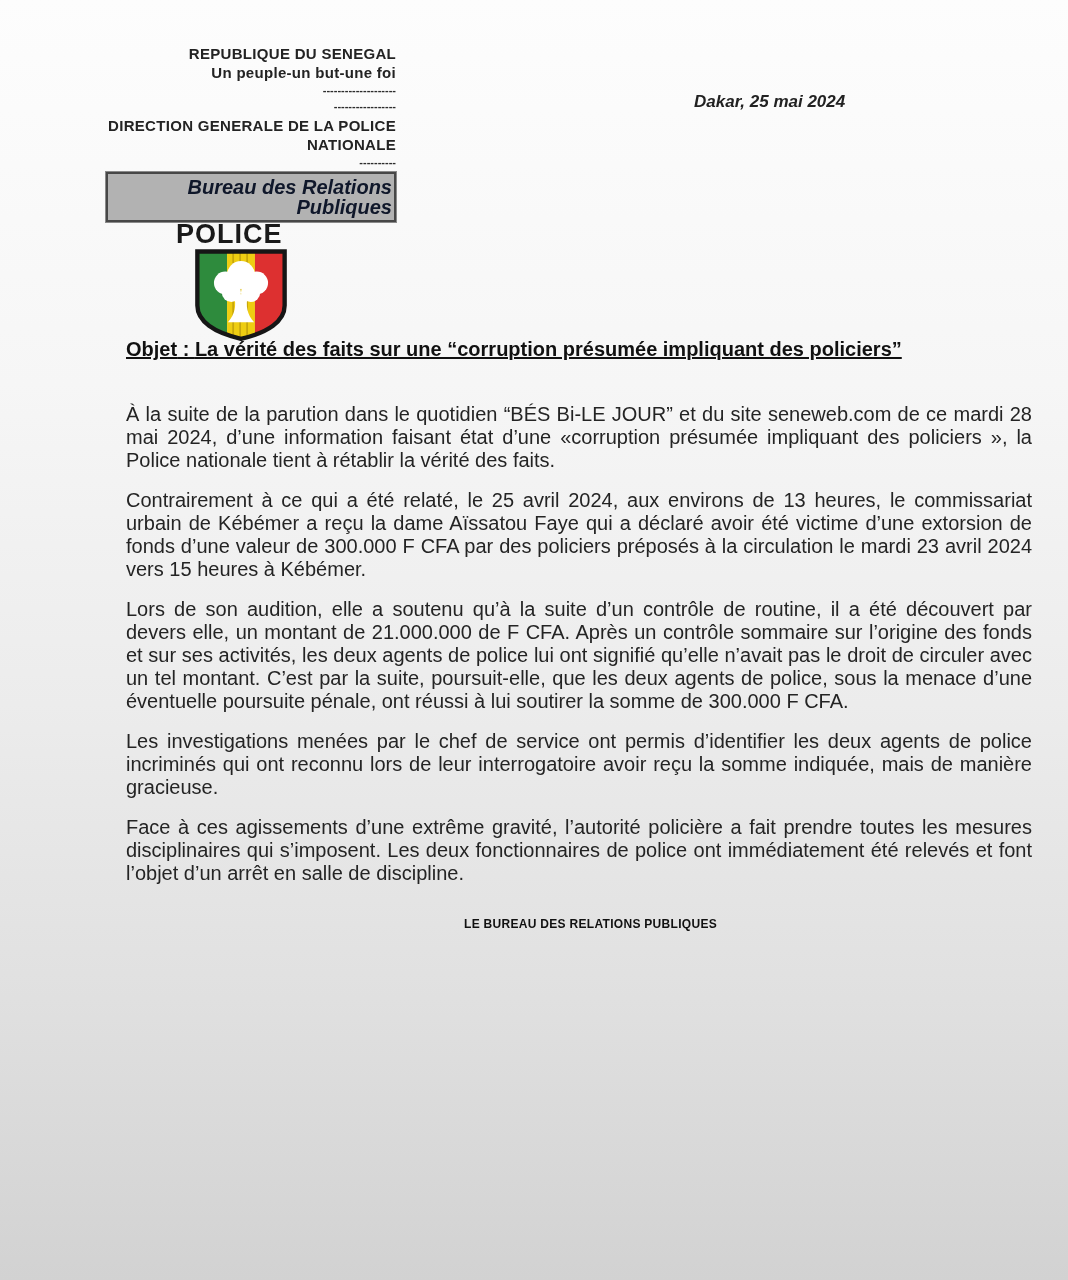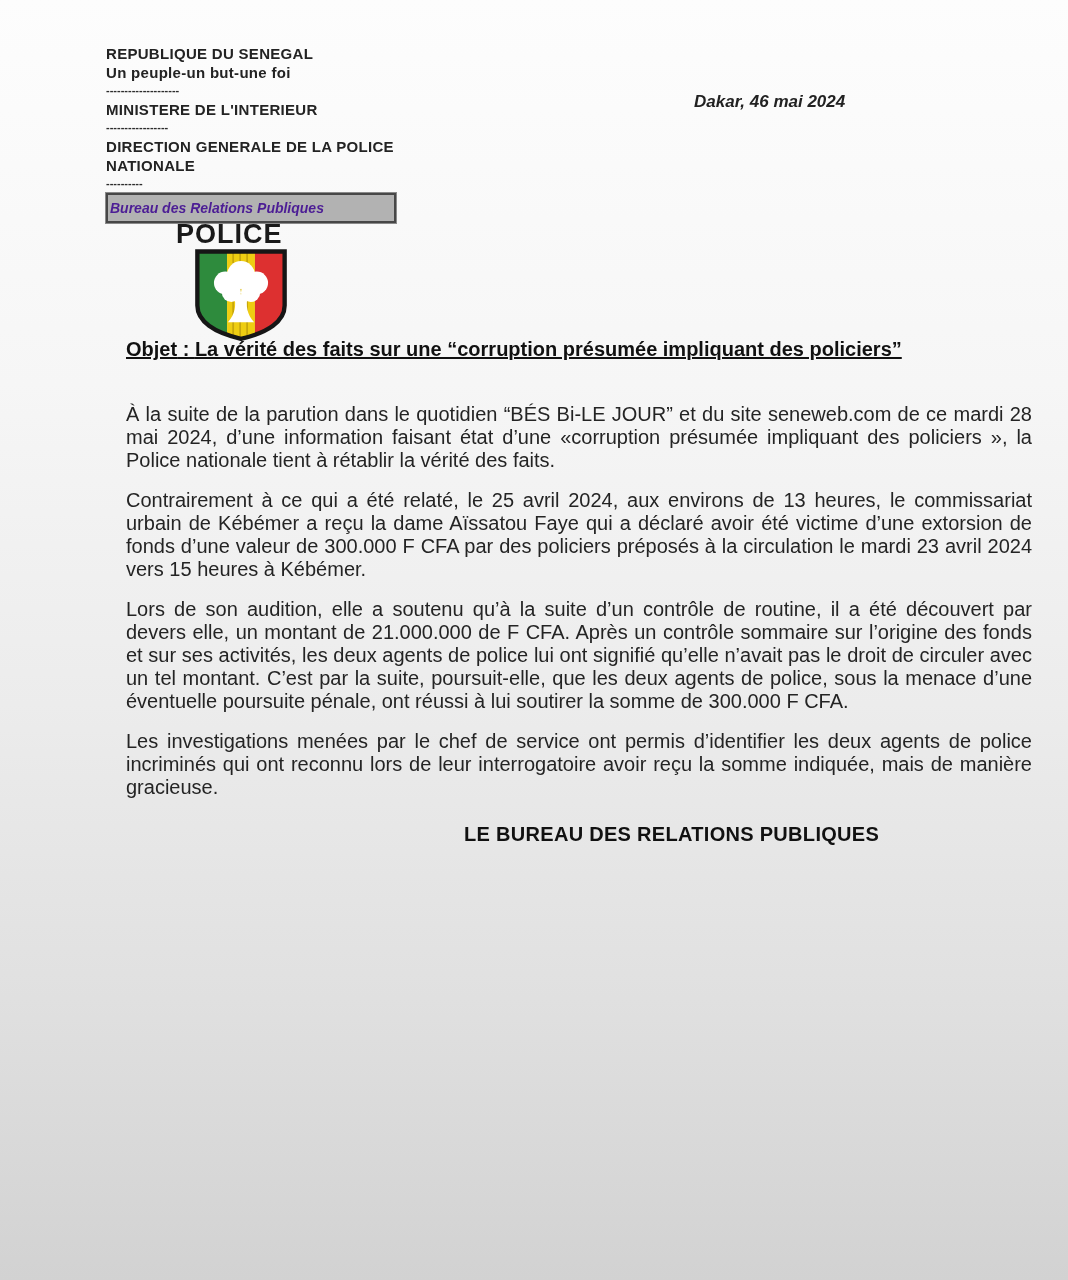--- a/index.html
+++ b/index.html
@@ -16,21 +16,21 @@
     background: linear-gradient(180deg, #fdfdfd 0%, #f6f6f6 30%, #ececec 55%, #e0e0e0 78%, #d2d2d2 100%);
     font-family: "Liberation Sans", sans-serif;
     color: #1e1e1e;
   }
   
   .letterhead {
     position: absolute;
     left: 106px;
     top: 44px;
     width: 290px;
-    text-align: left;
+    text-align: right;
     font-weight: bold;
     color: #232323;
   }
   .lh-line {
     font-size: 15px;
     line-height: 19px;
     letter-spacing: 0.3px;
   }
   .lh-sep {
     font-size: 11px;
@@ -39,24 +39,24 @@
     color: #2c2c2c;
     letter-spacing: 0;
   }
   .lh-block { margin-top: 2px; }
   .bureau-box {
     border: 2px solid #474747;
     outline: 1px solid #8a8a8a;
     background: #b2b2b2;
     font-style: italic;
     font-weight: bold;
-    font-size: 14px;
+    font-size: 20px;
     line-height: 20px;
     padding: 3px 2px;
-    color: #4c1d95;
+    color: #0f172a;
   }
   
   .logo {
     position: absolute;
     left: 176px;
     top: 220px;
     width: 130px;
     text-align: left;
   }
   .logo-title {
@@ -101,45 +101,44 @@
   }
   .subject-label { text-decoration: underline; }
   .para {
     font-size: 20px;
     line-height: 23px;
     text-align: justify;
     margin: 0 0 17px 0;
     color: #242424;
   }
   .signature {
-    margin-top: 24px;
+    margin-top: 32px;
     padding-left: 338px;
-    font-size: 20px;
+    font-size: 12px;
     font-weight: bold;
     letter-spacing: 0.3px;
     color: #111111;
   }
 </style>
 </head>
 <body>
 
 <div class="page">
 
   <div class="letterhead">
     <div class="lh-line">REPUBLIQUE DU SENEGAL</div>
     <div class="lh-line">Un peuple-un but-une foi</div>
     <div class="lh-sep">--------------------</div>
-    <div class="lh-line lh-block">MINISTERE DE L'INTERIEUR</div>
     <div class="lh-sep">-----------------</div>
     <div class="lh-line lh-block">DIRECTION GENERALE DE LA POLICE NATIONALE</div>
     <div class="lh-sep">----------</div>
     <div class="bureau-box">Bureau des Relations Publiques</div>
   </div>
 
-  <div class="date-line">Dakar, 46 mai 2024</div>
+  <div class="date-line">Dakar, 25 mai 2024</div>
 
   <div class="logo">
     <div class="logo-title">POLICE</div>
     <svg width="106" height="96" viewBox="0 0 120 110" aria-hidden="true">
       <defs>
         <clipPath id="shieldClip">
           <path d="M10,4 H110 V66 C110,84 91,97 60,104 C29,97 10,84 10,66 Z"></path>
         </clipPath>
       </defs>
       <g clip-path="url(#shieldClip)">
@@ -162,17 +161,18 @@
     </svg>
   </div>
 
   <div class="main">
     <p class="subject"><span class="subject-label">Objet</span><span> : </span><span>La vérité des faits sur une “corruption présumée impliquant des policiers”</span></p>
 
     <p class="para">À la suite de la parution dans le quotidien “BÉS Bi-LE JOUR” et du site seneweb.com de ce mardi 28 mai 2024, d’une information faisant état d’une «corruption présumée impliquant des policiers », la Police nationale tient à rétablir la vérité des faits.</p>
     <p class="para">Contrairement à ce qui a été relaté, le 25 avril 2024, aux environs de 13 heures, le commissariat urbain de Kébémer a reçu la dame Aïssatou Faye qui a déclaré avoir été victime d’une extorsion de fonds d’une valeur de 300.000 F CFA par des policiers préposés à la circulation le mardi 23 avril 2024 vers 15 heures à Kébémer.</p>
     <p class="para">Lors de son audition, elle a soutenu qu’à la suite d’un contrôle de routine, il a été découvert par devers elle, un montant de 21.000.000 de F CFA. Après un contrôle sommaire sur l’origine des fonds et sur ses activités, les deux agents de police lui ont signifié qu’elle n’avait pas le droit de circuler avec un tel montant. C’est par la suite, poursuit-elle, que les deux agents de police, sous la menace d’une éventuelle poursuite pénale, ont réussi à lui soutirer la somme de 300.000 F CFA.</p>
     <p class="para">Les investigations menées par le chef de service ont permis d’identifier les deux agents de police incriminés qui ont reconnu lors de leur interrogatoire avoir reçu la somme indiquée, mais de manière gracieuse.</p>
+    <p class="para">Face à ces agissements d’une extrême gravité, l’autorité policière a fait prendre toutes les mesures disciplinaires qui s’imposent. Les deux fonctionnaires de police ont immédiatement été relevés et font l’objet d’un arrêt en salle de discipline.</p>
 
     <div class="signature">LE BUREAU DES RELATIONS PUBLIQUES</div>
   </div>
 
 </div>
 
 </body></html>

